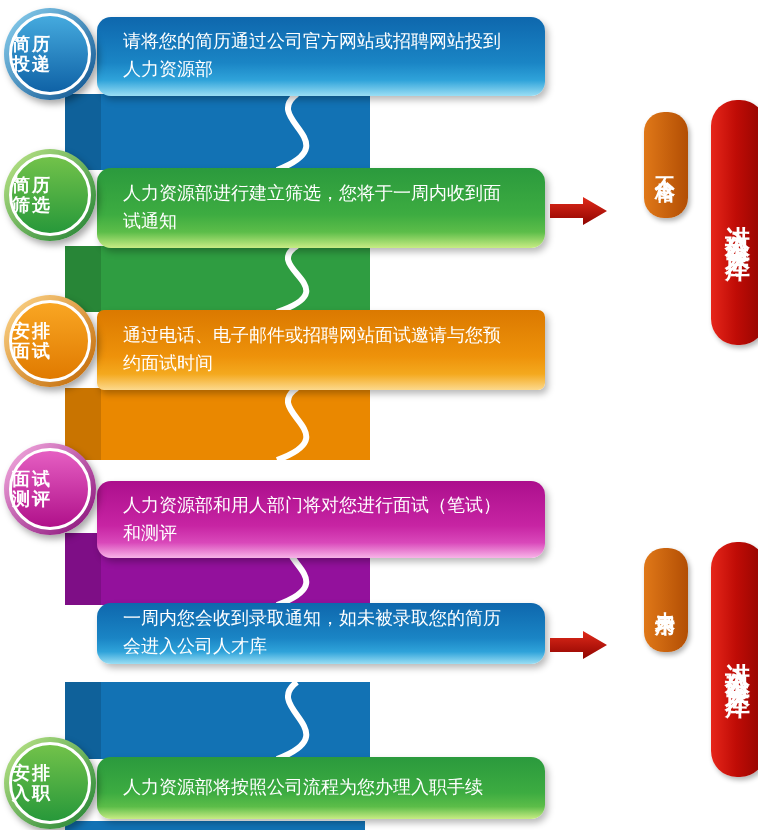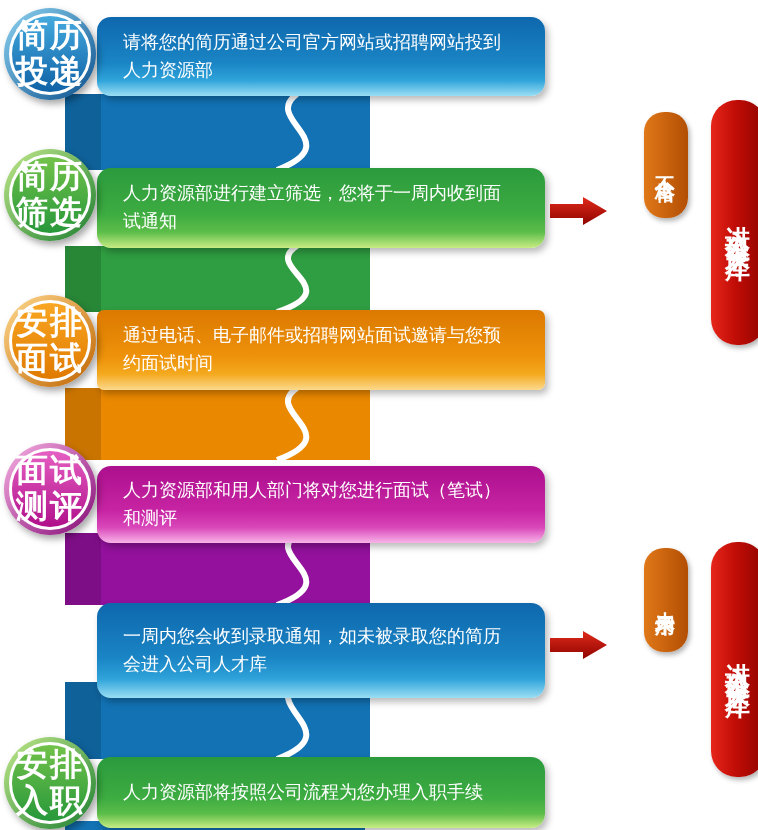--- a/index.html
+++ b/index.html
@@ -10,37 +10,37 @@
   .fill-blue{fill:#1272b4;}
   .fill-green{fill:#2f9d41;}
   .fill-orange{fill:#ea8800;}
   .fill-purple{fill:#93119c;}
   .curve{fill:none;stroke:#ffffff;stroke-width:6;}
 
   
   .badge{position:absolute;left:4px;width:92px;height:92px;border-radius:50%;
          padding:5px;box-sizing:border-box;z-index:3;box-shadow:3px 4px 7px rgba(0,0,0,.35);}
   .badge-inner{width:100%;height:100%;border-radius:50%;border:3px solid #fff;box-sizing:border-box;
-         display:flex;flex-direction:column;align-items:center;justify-content:center;
-         color:#fff;font-weight:bold;font-size:32px;line-height:1.12;letter-spacing:2px;}
+         display:flex;flex-direction:column;justify-content:center;
+         color:#fff;font-weight:bold;font-size:18px;line-height:1.12;letter-spacing:2px;}
   .badge.blue{background:linear-gradient(135deg,#8ed4f2,#0b4f8c);}
   .blue .badge-inner{background:linear-gradient(180deg,#45aade,#0f62a6);}
   .badge.green{background:linear-gradient(135deg,#c2e98b,#1d7f31);}
   .green .badge-inner{background:linear-gradient(180deg,#72c24a,#27983a);}
   .badge.orange{background:linear-gradient(135deg,#ffd98f,#bf6400);}
   .orange .badge-inner{background:linear-gradient(180deg,#f9a623,#e07a00);}
   .badge.pink{background:linear-gradient(135deg,#f9b2e4,#840a75);}
   .pink .badge-inner{background:linear-gradient(180deg,#e55fc2,#b0108a);}
 
   
   .banner{position:absolute;left:97px;width:448px;border-radius:14px;display:flex;align-items:center;
           box-sizing:border-box;padding:8px 30px 10px 26px;color:#fff;font-size:18px;line-height:28px;
           z-index:2;box-shadow:3px 4px 7px rgba(0,0,0,.28);}
   .banner p{margin:0;}
-  .banner.blue{background:linear-gradient(180deg,#0e67ad,#1a85c5 58%,#2fa3da 80%,#9adef4);}
+  .banner.blue{background:linear-gradient(180deg,#0e67ad,#1a85c5 58%,#2fa3da 80%,#9adef4);font-family:Liberation Mono, monospace;}
   .banner.green{background:linear-gradient(180deg,#2b9a3d,#3dac41 58%,#5cbd49 80%,#c8ec84);}
   .banner.orange{background:linear-gradient(180deg,#db7900,#ee920a 58%,#f4a91e 80%,#fcd98d);border-radius:7px;}
   .banner.pink{background:linear-gradient(180deg,#ac0f8d,#c724a3 58%,#d948ba 80%,#f8b4e8);}
 
   
   .arrow{position:absolute;left:550px;z-index:4;}
   .tag{position:absolute;left:644px;width:44px;border-radius:20px;display:flex;z-index:4;
        background:linear-gradient(90deg,#e07818,#b24e04);box-shadow:2px 3px 5px rgba(0,0,0,.3);}
   .pool{position:absolute;left:711px;width:55px;border-radius:26px;display:flex;z-index:4;
        background:linear-gradient(90deg,#e6261a 0%,#c00c06 45%,#8f0400 100%);box-shadow:2px 3px 5px rgba(0,0,0,.3);}
@@ -111,35 +111,35 @@
   <div class="banner orange" style="top:310px;height:80px">
     <p>通过电话、电子邮件或招聘网站面试邀请与您预约面试时间</p>
   </div>
 
   <div class="badge pink" style="top:443px">
     <div class="badge-inner">
       <span>面试</span>
       <span>测评</span>
     </div>
   </div>
-  <div class="banner pink" style="top:466px;height:77px">
+  <div class="banner pink" style="top:481px;height:77px">
     <p>人力资源部和用人部门将对您进行面试（笔试）和测评</p>
   </div>
 
-  <div class="banner blue" style="top:603px;height:95px">
+  <div class="banner blue" style="top:603px;height:61px">
     <p>一周内您会收到录取通知，如未被录取您的简历会进入公司人才库</p>
   </div>
 
   <div class="badge green" style="top:737px">
     <div class="badge-inner">
       <span>安排</span>
       <span>入职</span>
     </div>
   </div>
-  <div class="banner green" style="top:757px;height:71px">
+  <div class="banner green" style="top:757px;height:62px">
     <p>人力资源部将按照公司流程为您办理入职手续</p>
   </div>
 
   <svg class="arrow" style="top:196px" width="58" height="30" viewBox="0 0 58 30">
     <defs>
       <linearGradient id="ag1" x1="0" y1="0" x2="0" y2="1">
         <stop offset="0" stop-color="#e02a1a"></stop>
         <stop offset="1" stop-color="#8f0400"></stop>
       </linearGradient>
     </defs>

